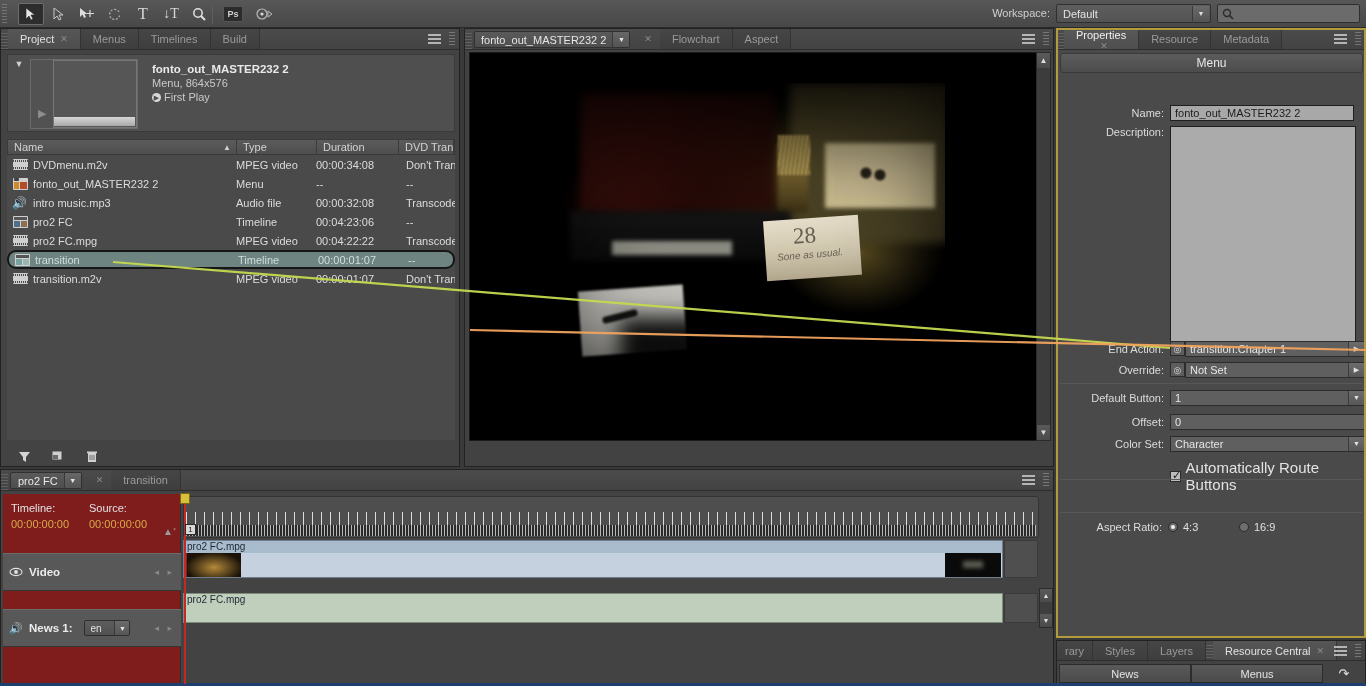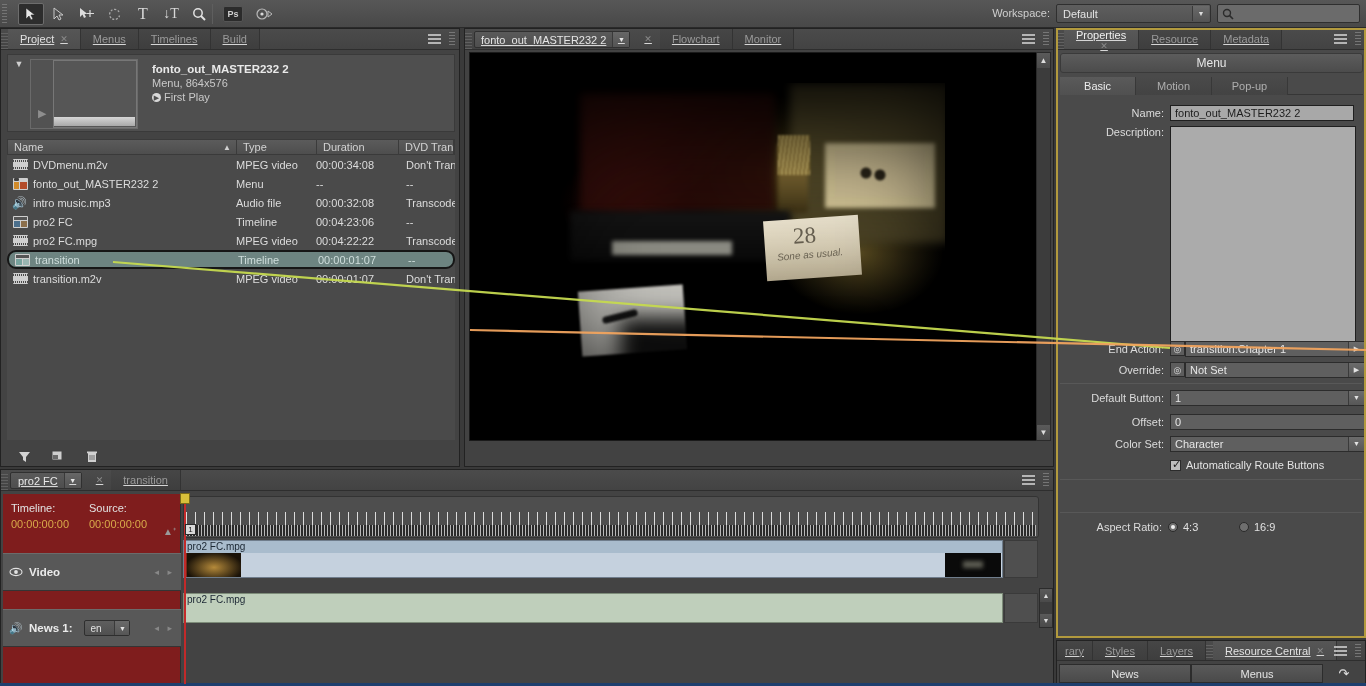--- a/index.html
+++ b/index.html
@@ -1,21 +1,21 @@
 <!DOCTYPE html>
 <html><head>
 <meta charset="utf-8">
 <style>
   * { box-sizing: border-box; margin:0; padding:0; }
   html,body{ width:1366px; height:686px; overflow:hidden; background:#3d3d3d;
     font-family:"Liberation Sans", sans-serif; font-size:11px; color:#d6d6d6; }
   .app{position:relative;width:1366px;height:686px;background:#3a3a3a;}
 
   
-  .panel{position:absolute;background:#4a4a4a;border:1px solid #2b2b2b;text-decoration:underline;}
+  .panel{position:absolute;background:#4a4a4a;border:1px solid #2b2b2b;}
   .tabbar{height:21px;background:linear-gradient(#4b4b4b,#434343);border-bottom:1px solid #2e2e2e;
           display:flex;align-items:stretch;position:relative;}
   .tab{display:flex;align-items:center;padding:0 12px;font-size:11px;color:#9a9a9a;
        border-right:1px solid #333;background:linear-gradient(#464646,#3e3e3e);white-space:nowrap;}
   .tab.active{color:#e2e2e2;background:linear-gradient(#565656,#4e4e4e);}
   .tab .x{margin-left:6px;font-size:9px;color:#8a8a8a;}
   .grip{width:7px;background-image:repeating-linear-gradient(#777 0 1px,transparent 1px 3px);
         background-size:2px 100%;background-repeat:repeat-x;background-position:2px 4px;
         opacity:.55;flex:0 0 7px;}
   .menuico{position:absolute;right:18px;top:4px;width:16px;height:12px;opacity:.85;}
@@ -164,21 +164,21 @@
     padding-left:4px;color:#1d1d1d;font-size:11px;}
   .pfield.dark{background:#5f5f5f;color:#e6e6e6;border:1px solid #2c2c2c;}
   .pdrop{position:relative;background:#5f5f5f;border:1px solid #2c2c2c;height:16px;display:flex;align-items:center;
     padding-left:4px;color:#e6e6e6;font-size:11px;}
   .pdrop .arw{position:absolute;right:0;top:0;width:16px;height:14px;background:linear-gradient(#6c6c6c,#575757);
     border-left:1px solid #3a3a3a;display:flex;align-items:center;justify-content:center;font-size:7px;color:#e2e2e2;}
   .linkico{width:15px;height:15px;border:1px solid #2c2c2c;background:#5d5d5d;display:flex;align-items:center;justify-content:center;
     font-size:9px;color:#dcdcdc;}
   #desc-box{position:absolute;left:1170px;top:126px;width:186px;height:219px;background:#ababab;border:1px solid #1f1f1f;}
   .psep{position:absolute;left:4px;width:302px;height:1px;background:#3a3a3a;border-bottom:1px solid #585858;}
-  #chk-route{position:absolute;left:1170px;top:459px;display:flex;align-items:center;font-size:11px;color:#e3e3e3;}
+  #chk-route{position:absolute;left:1170px;top:459px;display:flex;align-items:center;font-size:15px;color:#e3e3e3;}
   .chkbox{width:11px;height:11px;background:#bdbdbd;border:1px solid #2b2b2b;margin-right:5px;position:relative;}
   .chkbox:after{content:"✓";position:absolute;left:1px;top:-3px;font-size:11px;color:#1a1a1a;}
   #ops-row{position:absolute;left:1060px;top:488px;width:300px;display:flex;align-items:center;}
   #set-btn{width:76px;height:18px;background:linear-gradient(#b4b4b4,#9a9a9a);border:1px solid #202020;border-radius:2px;
     display:flex;align-items:center;justify-content:center;color:#1c1c1c;font-size:11px;}
   #ar-row{position:absolute;left:1060px;top:521px;width:300px;display:flex;align-items:center;font-size:11px;color:#e0e0e0;}
   .radio{width:10px;height:10px;border-radius:50%;background:#6e6e6e;border:1px solid #2a2a2a;margin-right:5px;position:relative;}
   .radio.on:after{content:"";position:absolute;left:2px;top:2px;width:4px;height:4px;border-radius:50%;background:#f0f0f0;}
 
   
@@ -474,21 +474,21 @@
         <span>fonto_out_MASTER232 2</span>
         <span class="arrow">▼</span>
       </div>
       <div class="tab" style="background:none;border:none;padding:0 8px">
           <span class="x">✕</span>
         </div>
       <div class="tab">
           <span>Flowchart</span>
         </div>
       <div class="tab">
-          <span>Monitor</span>
+          <span>Aspect</span>
         </div>
       <div class="menuico">
           <i></i>
           <i></i>
           <i></i>
         </div>
       <div class="dots"></div>
     </div>
 
     <div id="mon-view">
@@ -607,31 +607,20 @@
       <div class="menuico">
           <i></i>
           <i></i>
           <i></i>
         </div>
       <div class="dots"></div>
     </div>
 
     <div id="prop-head">Menu</div>
 
-    <div id="prop-subtabs">
-      <div class="st active">
-          <span>Basic</span>
-        </div>
-      <div class="st">
-          <span>Motion</span>
-        </div>
-      <div class="st">
-          <span>Pop-up</span>
-        </div>
-    </div>
   </div>
 
   <div class="prow2" style="left:1060px;top:104px;width:300px;">
     <span class="plabel" style="width:110px">Name:</span>
     <span class="pfield" style="width:184px">fonto_out_MASTER232 2</span>
   </div>
   <div class="prow2" style="left:1060px;top:124px;width:300px;align-items:flex-start">
     <span class="plabel" style="width:110px;line-height:16px">Description:</span>
   </div>
   <div id="desc-box"></div>

